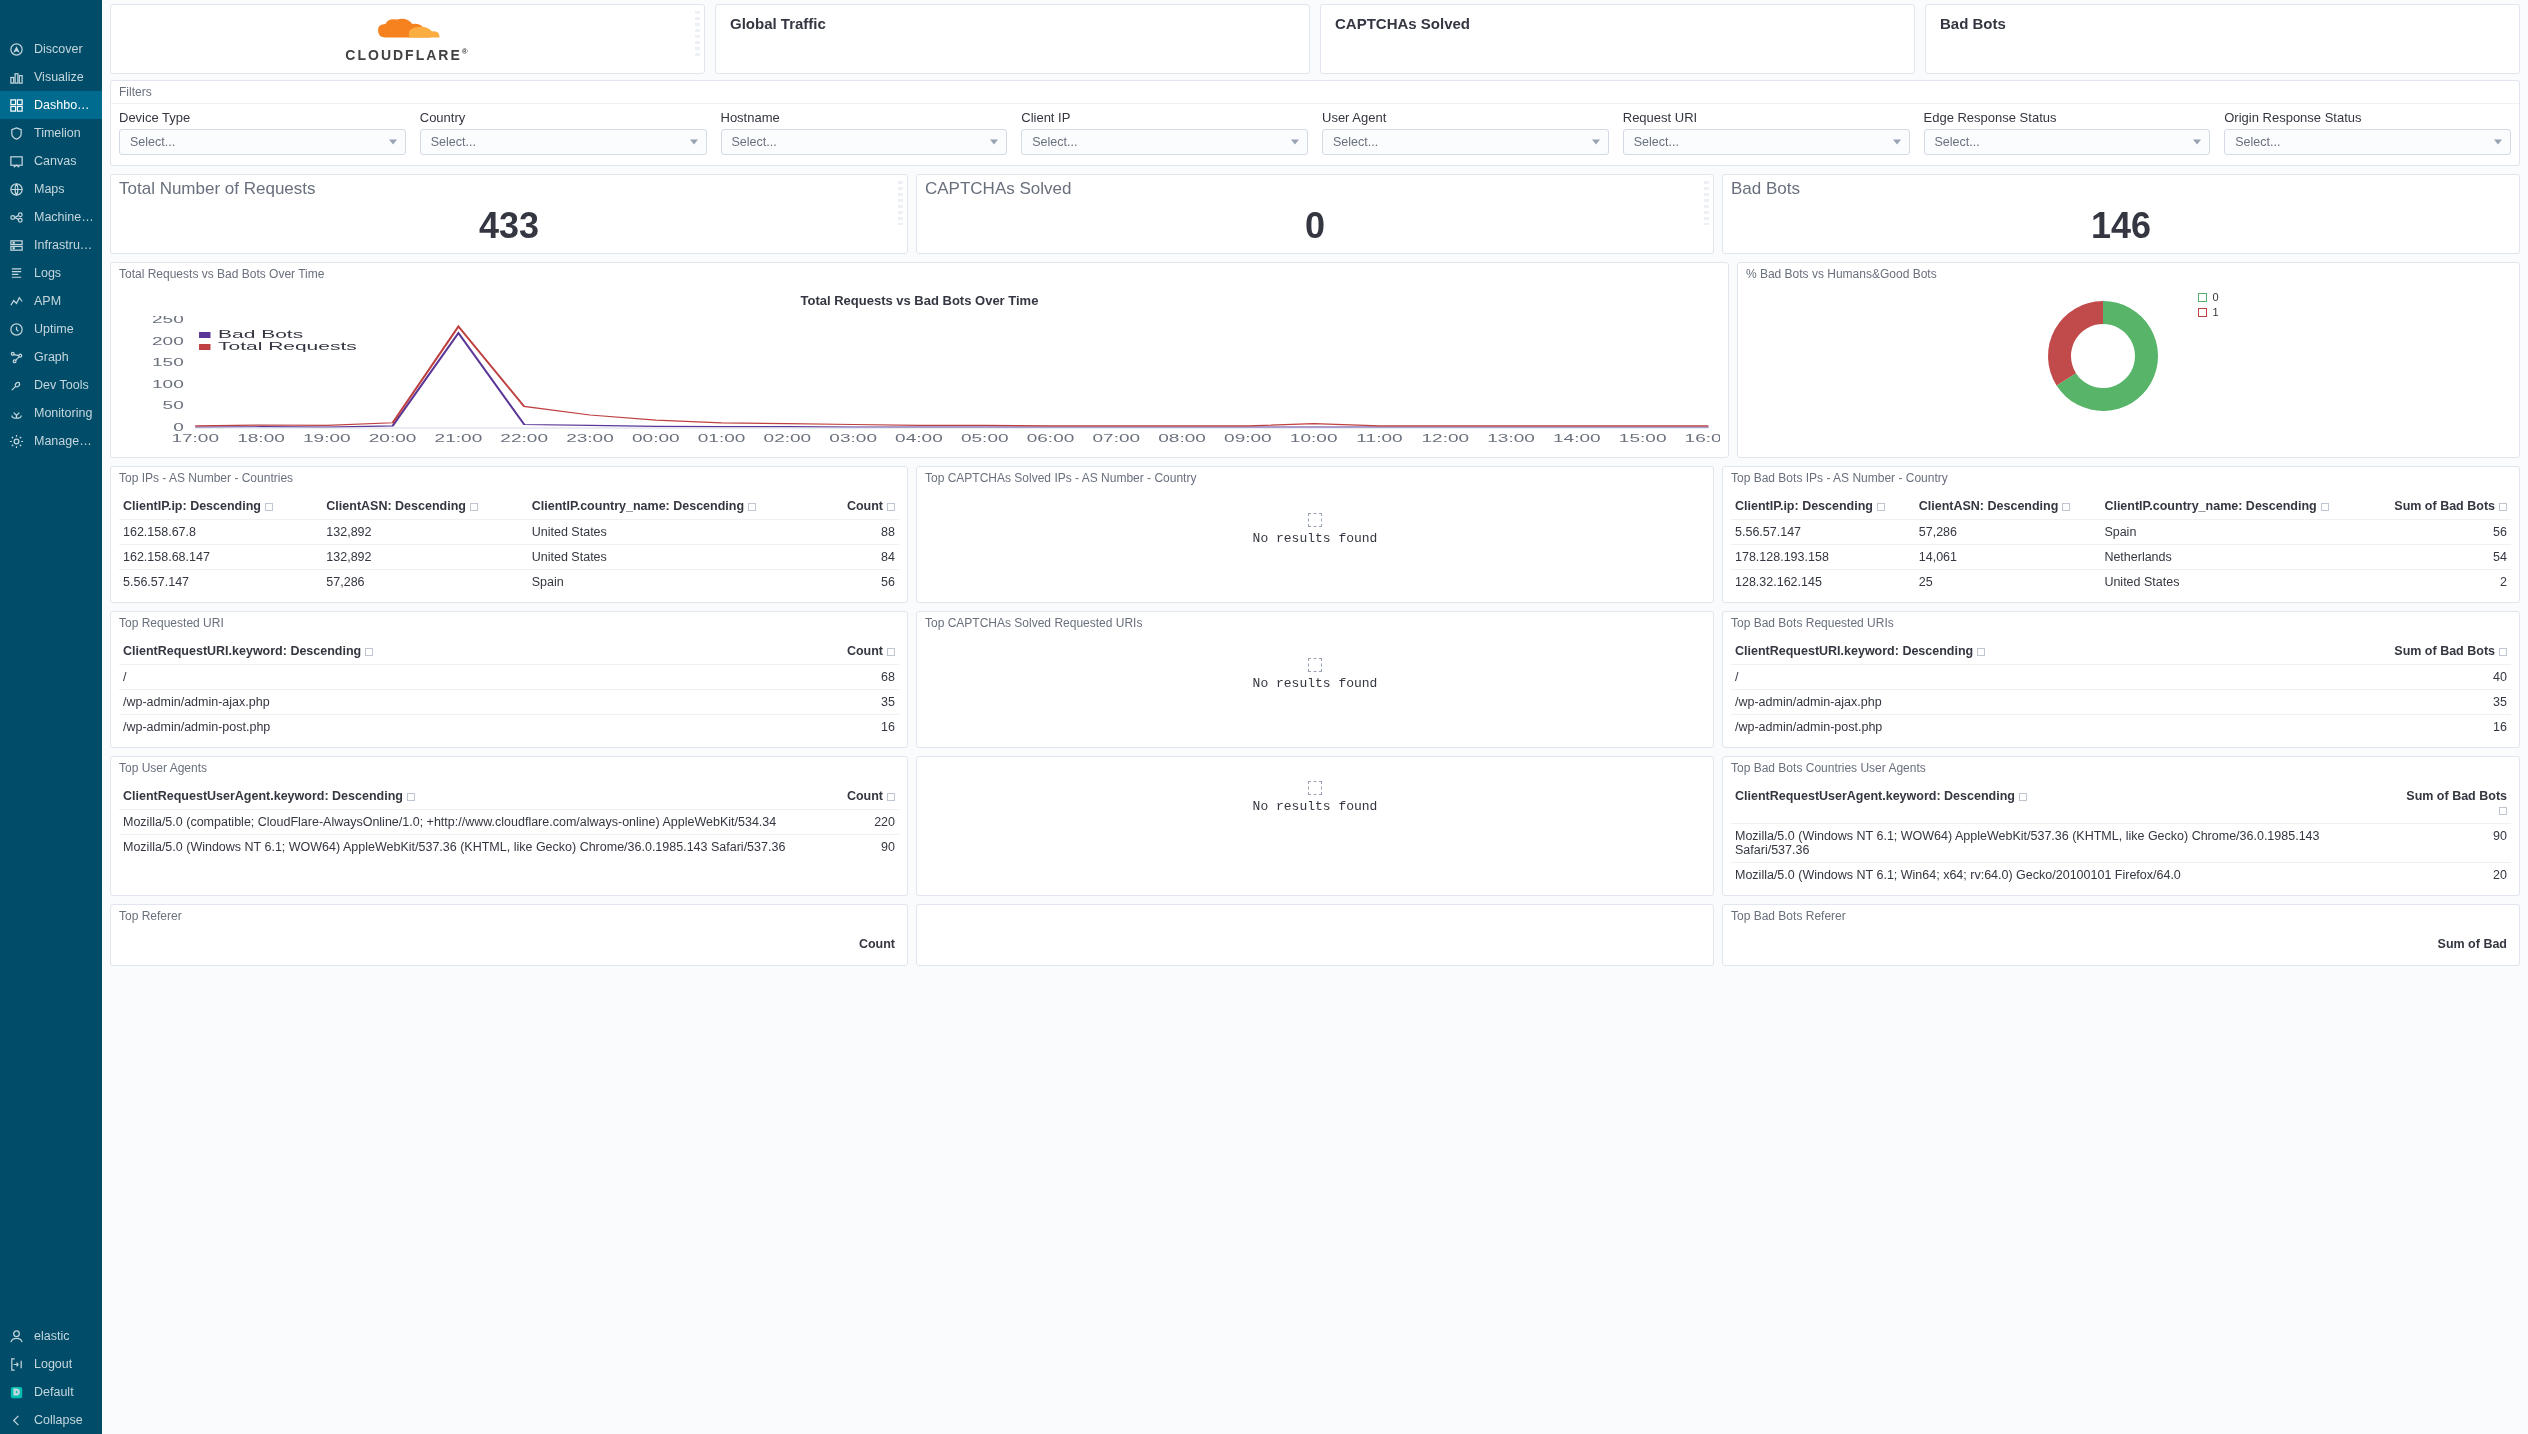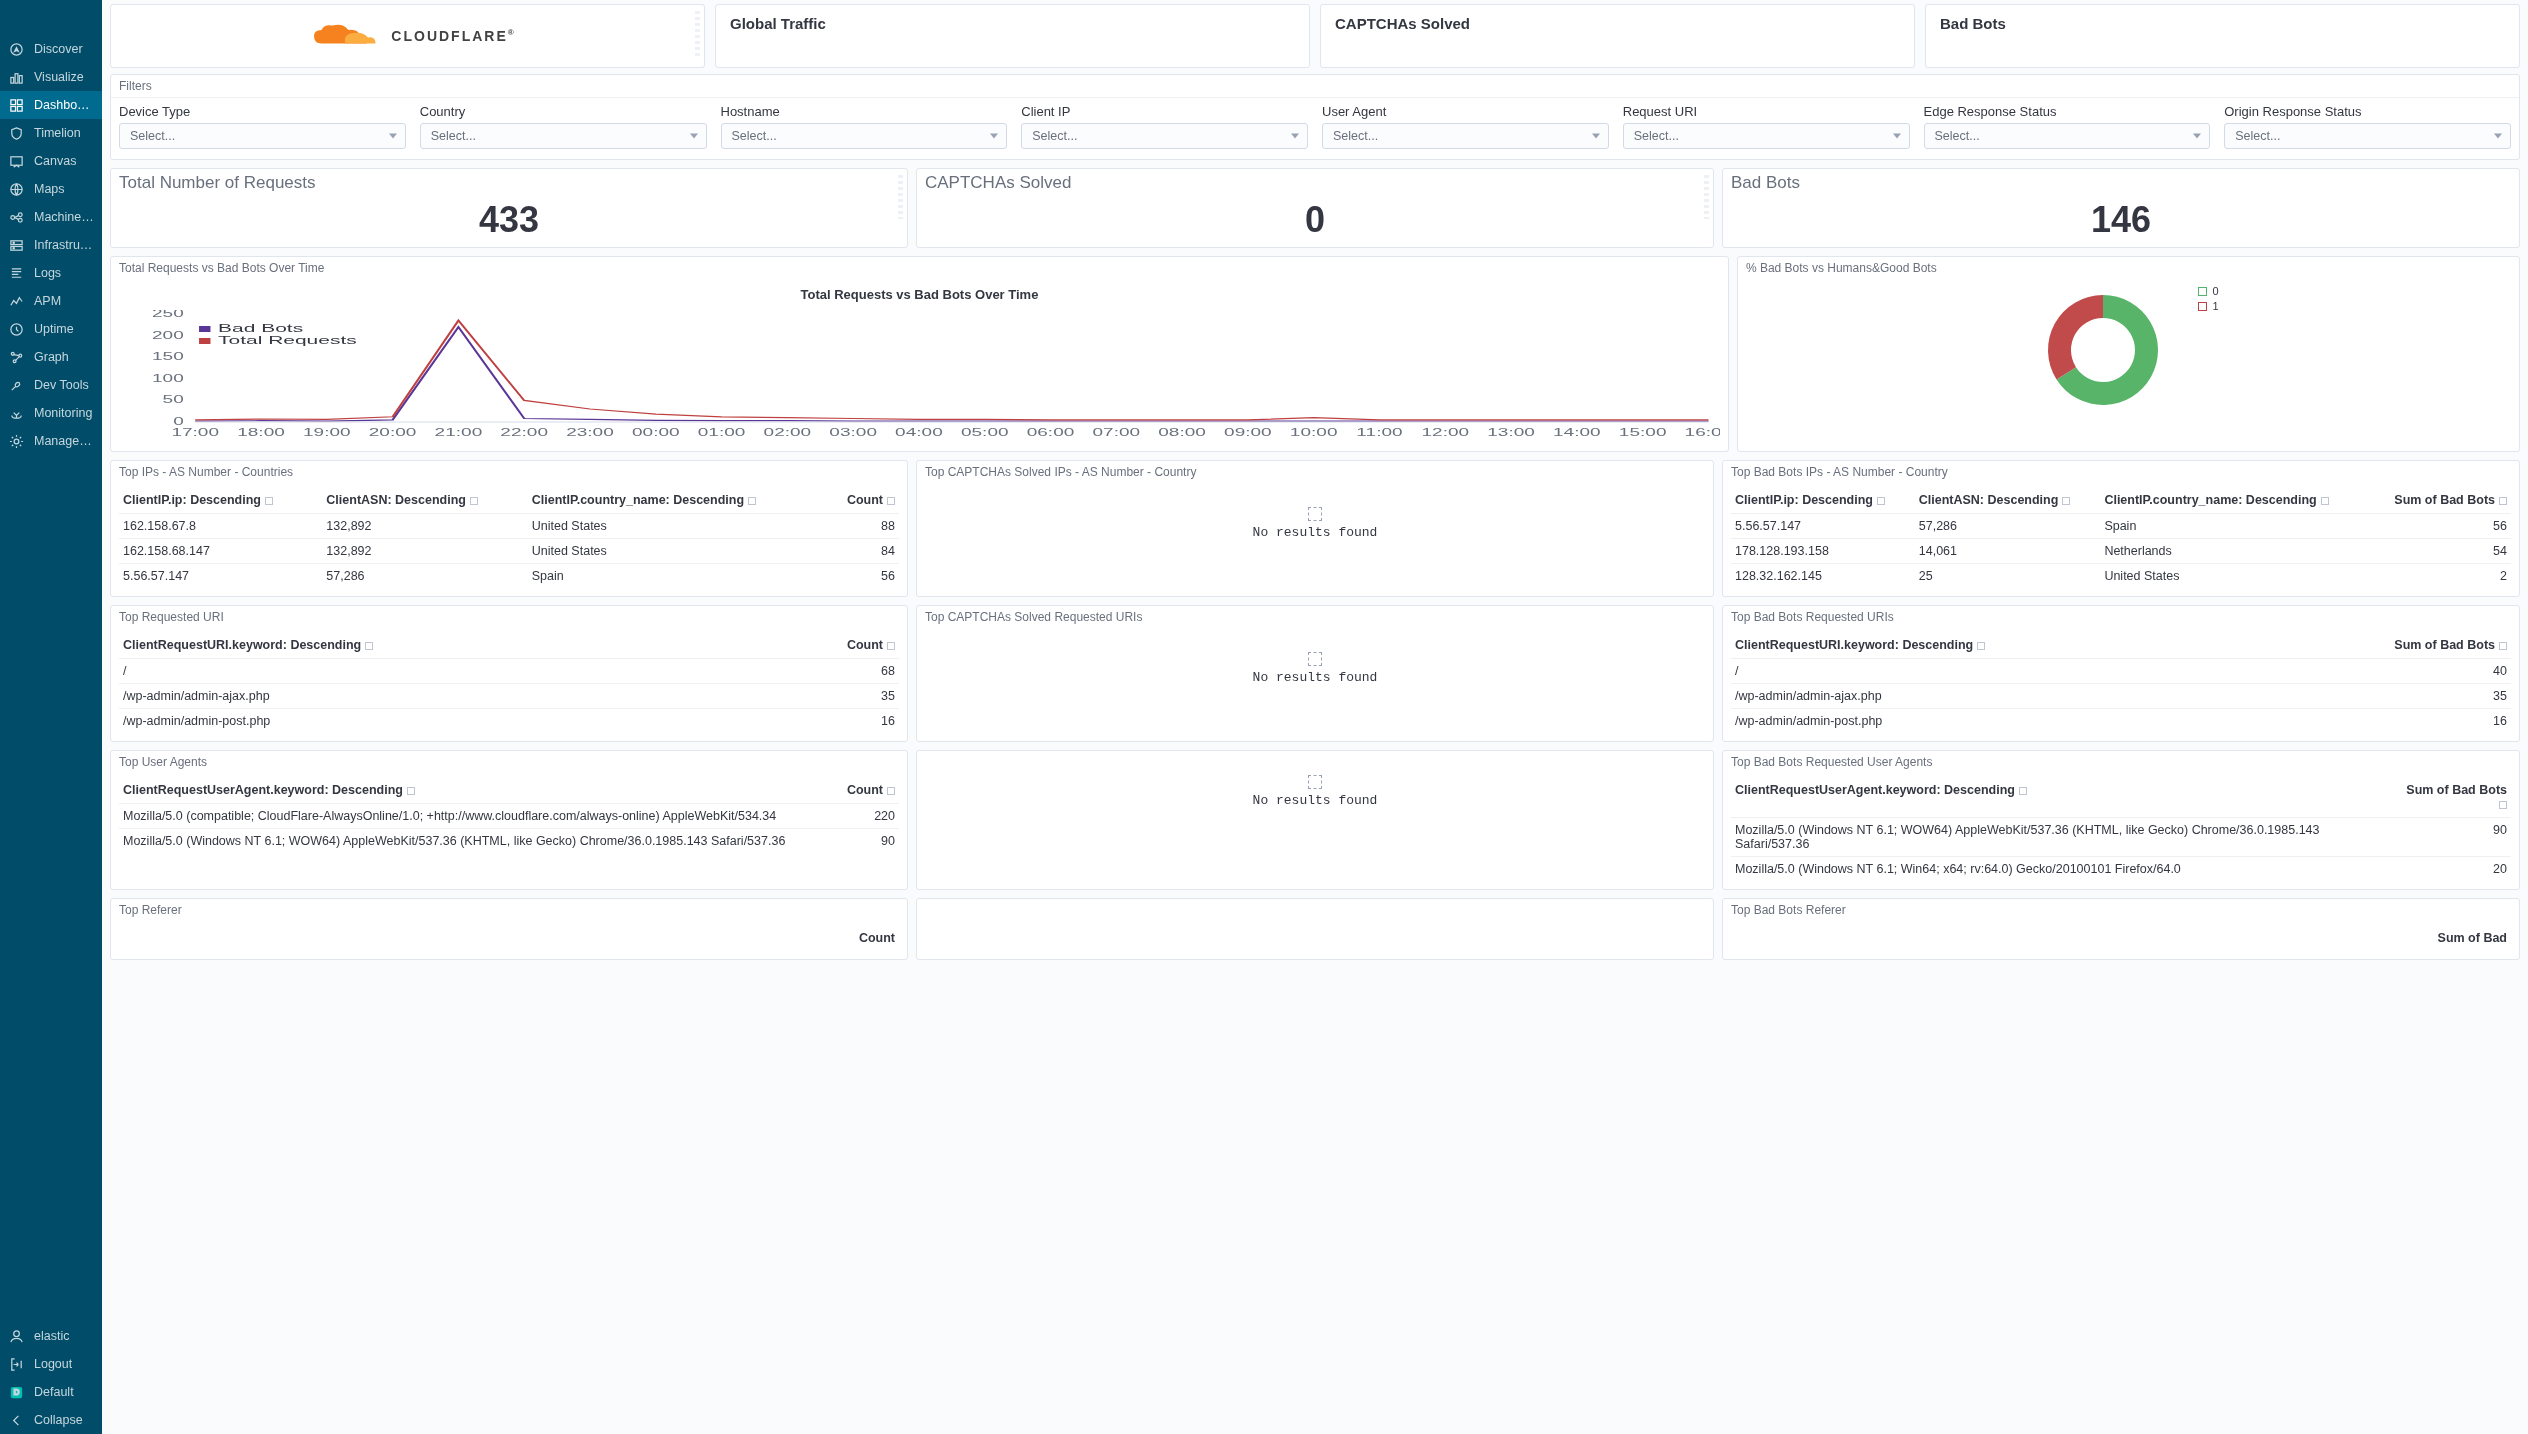--- a/index.html
+++ b/index.html
@@ -17,21 +17,21 @@
 .nav-label { white-space: nowrap; overflow: hidden; text-overflow: ellipsis; }
 
 
 .main { flex: 1; display: flex; flex-direction: column; padding: 4px 8px; overflow: auto; }
 
 
 .tabs-row { display: flex; gap: 10px; margin-bottom: 6px; }
 .tab-card { flex: 1; background: #fff; border: 1px solid #e1e5ed; border-radius: 3px; padding: 10px 14px; min-height: 64px; display: flex; align-items: flex-start; font-weight: 600; font-size: 15px; }
 .tab-card.logo-card { align-items: center; justify-content: center; position: relative; }
 .tab-card .handle { position: absolute; right: 4px; top: 6px; width: 5px; height: 48px; background: linear-gradient(#d3dae6 50%, transparent 0); background-size: 100% 6px; opacity: .4; }
-.cloudflare-logo { display: flex; flex-direction: row; align-items: center; gap: 2px; }
+.cloudflare-logo { display: flex; flex-direction: column; align-items: center; gap: 2px; }
 .cloudflare-logo svg { width: 90px; height: 30px; }
 .cloudflare-logo .logo-text { font-family: Arial, sans-serif; font-weight: 700; letter-spacing: 2px; font-size: 14px; color: #424242; }
 .cloudflare-logo .logo-text sup { font-size: 8px; }
 
 
 .filters-panel { border: 1px solid #e1e5ed; border-radius: 3px; background: #fff; margin-bottom: 8px; }
 .filters-panel .panel-title { padding: 4px 8px; font-size: 12px; color: #69707d; border-bottom: 1px solid #eef0f4; }
 .filters-grid { display: flex; padding: 6px 8px 10px; gap: 14px; }
 .filter-col { flex: 1; display: flex; flex-direction: column; gap: 4px; }
 .filter-label { font-size: 13px; color: #343741; }
@@ -567,21 +567,21 @@
                   <td class="num">90</td>
                 </tr>
               </tbody>
             </table>
           </div>
       </div>
       <div class="table-panel">
         <div class="no-results"><span class="nr-icon"></span><span>No results found</span></div>
       </div>
       <div class="table-panel">
-        <div class="panel-title">Top Bad Bots Requested User Agents</div>
+        <div class="panel-title">Top Bad Bots Countries User Agents</div>
         <div class="table-body">
             <table class="dtbl" id="tbl-badbot-ua">
               <thead>
                 <tr>
                   <th>ClientRequestUserAgent.keyword: Descending<span class="sort-handle"></span></th>
                   <th class="num">Sum of Bad Bots<span class="sort-handle"></span></th>
                 </tr>
               </thead>
               <tbody>
                 <tr>

